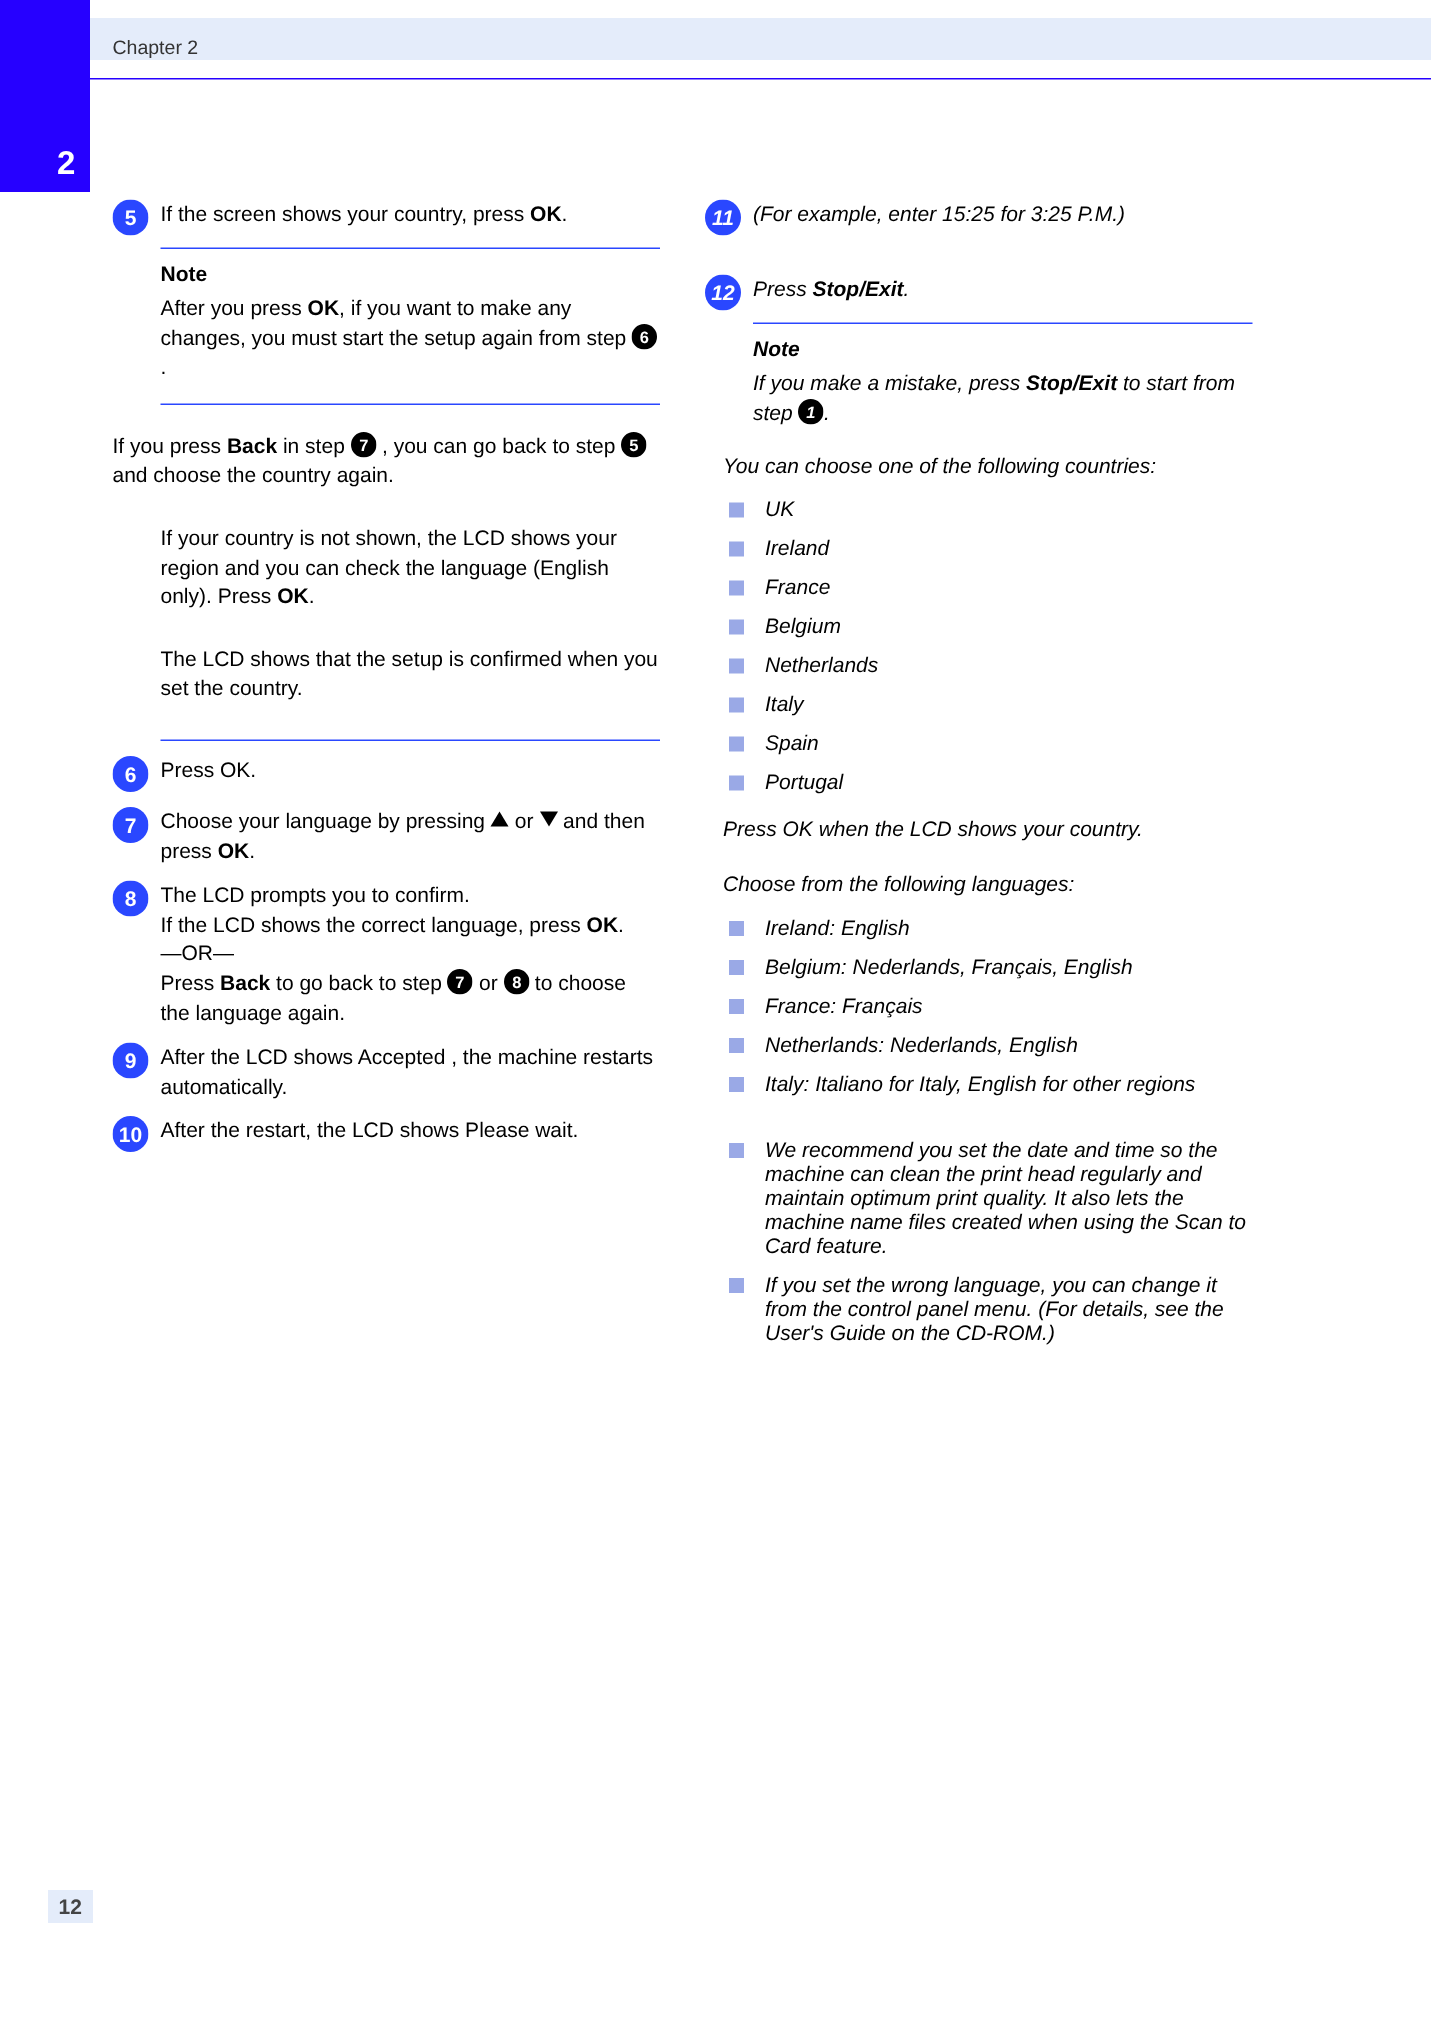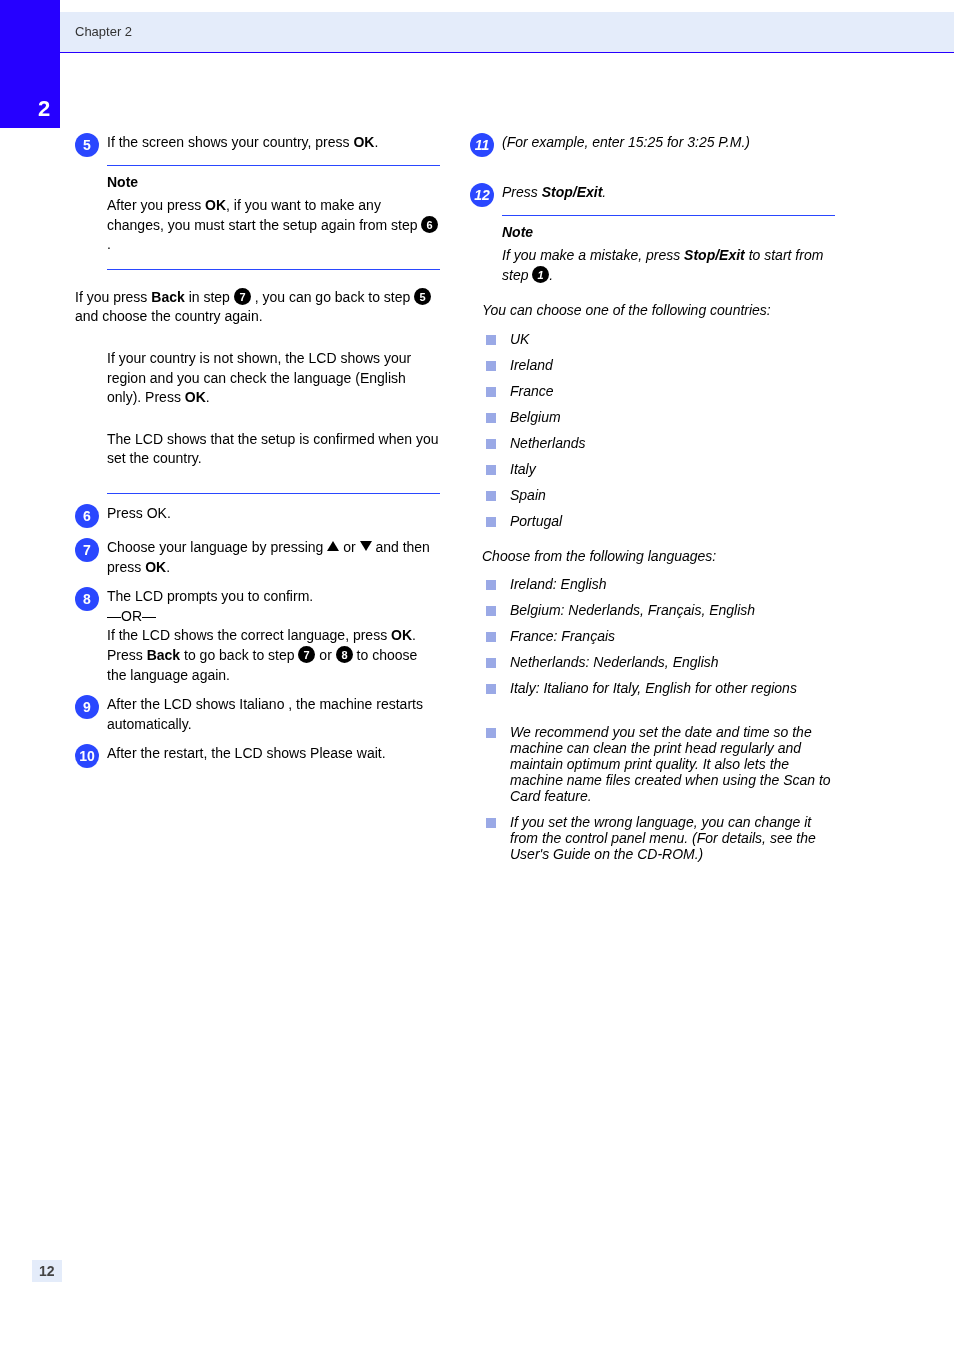--- a/index.html
+++ b/index.html
@@ -28,21 +28,21 @@
     color: #fff;
     font-weight: bold;
     font-size: 22px;
     z-index: 4;
   }
 
   
   .pale-banner {
     position: absolute;
     top: 12px; left: 60px; right: 0;
-    height: 40px;
+    height: 28px;
     background: #e4ecfa;
   }
   .pale-banner-text {
     position: absolute;
     top: 12px; left: 15px;
     font-size: 13px;
     color: #333;
   }
   .banner-rule {
     position: absolute;
@@ -230,25 +230,25 @@
 
   <div class="step-row spaced">
     <span class="step-circle">
       <svg viewBox="0 0 24 24">
           <circle class="circle-bg" cx="12" cy="12" r="12"></circle>
           <text class="circle-txt" x="12" y="17" text-anchor="middle">8</text>
         </svg>
     </span>
     <div class="step-body">
       <p>The LCD prompts you to confirm.</p>
-      <p>—OR—</p>
       <p>
         <span>If the LCD shows the correct language, press </span>
         <b>OK</b><span>.</span>
       </p>
+      <p>—OR—</p>
       <p>
         <span>Press </span>
         <b>Back</b>
         <span> to go back to step </span>
         <span class="inline-dot">
           <svg viewBox="0 0 17 17">
               <circle class="circle-bg" cx="8.5" cy="8.5" r="8.5"></circle>
               <text class="circle-txt" x="8.5" y="12.5" text-anchor="middle">7</text>
             </svg>
         </span>
@@ -267,21 +267,21 @@
   <div class="step-row spaced">
     <span class="step-circle">
       <svg viewBox="0 0 24 24">
           <circle class="circle-bg" cx="12" cy="12" r="12"></circle>
           <text class="circle-txt" x="12" y="17" text-anchor="middle">9</text>
         </svg>
     </span>
     <div class="step-body">
       <p>
         <span>After the LCD shows </span>
-        <span>Italiano</span>
+        <span>Accepted</span>
         <span>, the machine restarts automatically.</span>
       </p>
     </div>
   </div>
 
   <div class="step-row spaced">
     <span class="step-circle">
       <svg viewBox="0 0 24 24">
           <circle class="circle-bg" cx="12" cy="12" r="12"></circle>
           <text class="circle-txt" x="12" y="17" text-anchor="middle">10</text>
@@ -368,20 +368,23 @@
       </div>
       <div class="bullet-row">
         <div class="bullet-sq"></div>
         <div class="bullet-text">Spain</div>
       </div>
       <div class="bullet-row">
         <div class="bullet-sq"></div>
         <div class="bullet-text">Portugal</div>
       </div>
     </div>
+  <div style="margin-left:12px; margin-top:14px;">
+    <p>Press OK when the LCD shows your country.</p>
+  </div>
 
   <div style="margin-left:12px; margin-top:18px;">
     <p>Choose from the following languages:</p>
   </div>
   <div id="list-b" class="bullet-block" style="margin-left:12px;">
       <div class="bullet-row">
         <div class="bullet-sq"></div>
         <div class="bullet-text">Ireland: English</div>
       </div>
       <div class="bullet-row">

